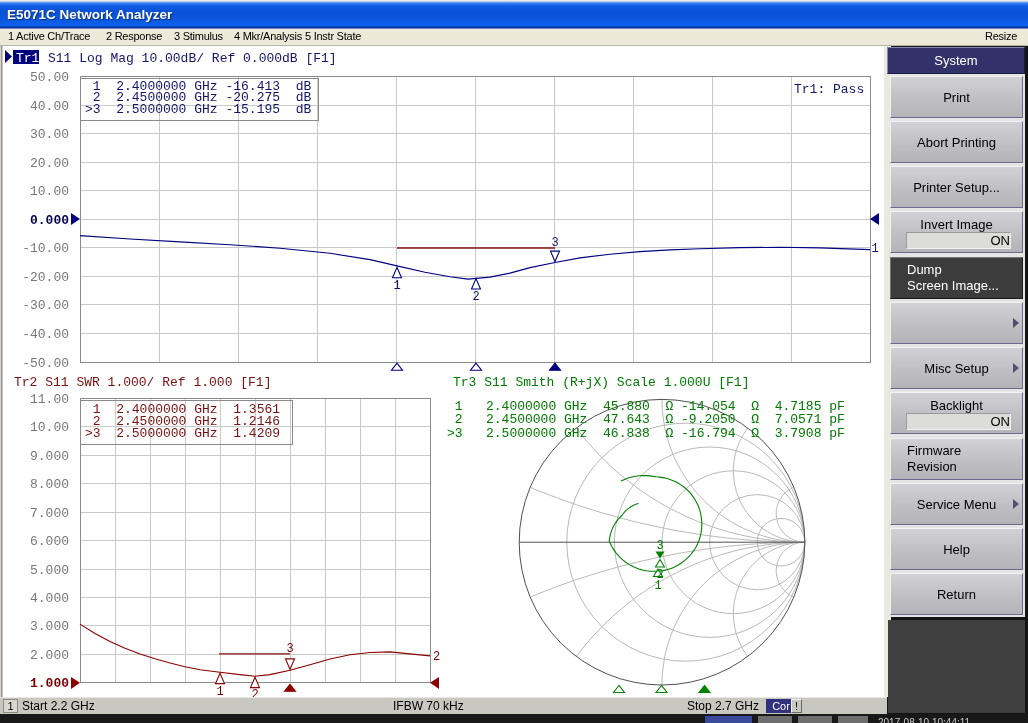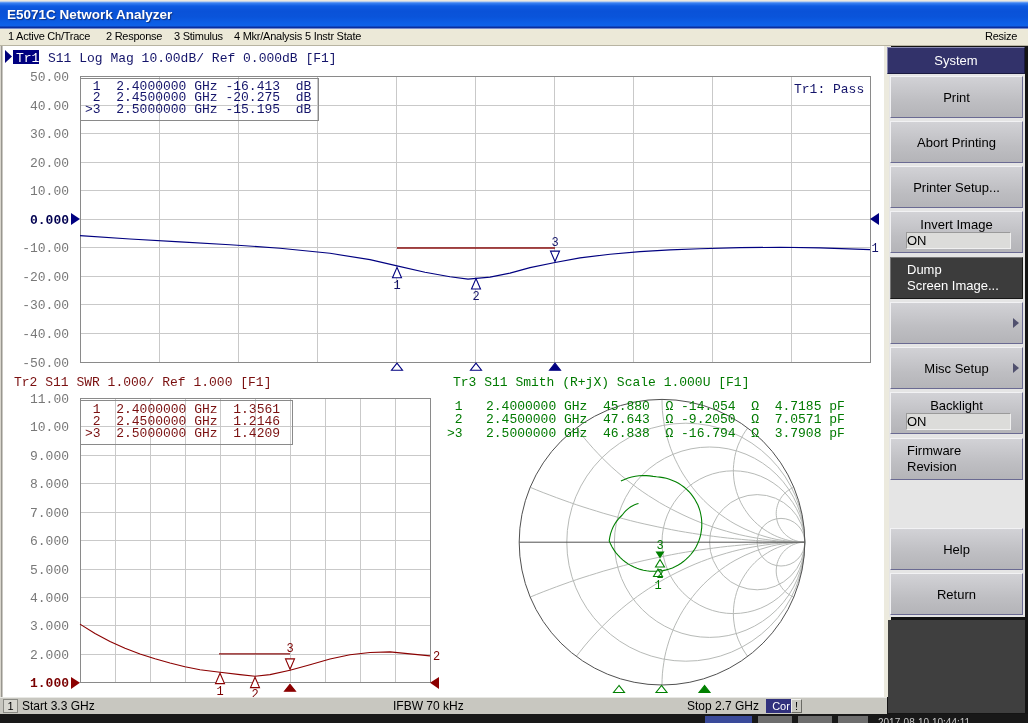--- a/index.html
+++ b/index.html
@@ -19,21 +19,21 @@
  border:1px solid;border-color:#8888b0 #1a1a40 #1a1a40 #8888b0;color:#fff;font-size:13px;
  text-align:center;line-height:25px}
 .btncol{position:absolute;left:889px;top:74px;width:136px;height:543px;background:#e5e5e5}
 .btn{position:absolute;left:1px;width:133px;background:linear-gradient(180deg,#d2d2d6,#bebec2 60%,#b4b4b8);
  border:1px solid;border-color:#f2f2f4 #6a6a92 #6a6a92 #f2f2f4;font-size:13px;color:#000}
 .btn.dark{background:#3c3c3c;color:#fff;border-color:#777 #181818 #181818 #777}
 .lab1{position:absolute;left:0;width:100%;top:50%;transform:translateY(-50%);text-align:center}
 .lab2{position:absolute;left:16px;width:100%;top:50%;transform:translateY(-50%);text-align:left;line-height:16px}
 .lab{position:absolute;left:0;width:100%;text-align:center}
 .onbox{position:absolute;left:15px;right:11px;bottom:3px;height:17px;background:#dcdcda;
- border:1px solid;border-color:#9a9a9a #f0f0f0 #f0f0f0 #9a9a9a;text-align:left;line-height:15px;font-size:13px}
+ border:1px solid;border-color:#9a9a9a #f0f0f0 #f0f0f0 #9a9a9a;text-align:right;line-height:15px;font-size:13px}
 .arr{position:absolute;right:3px;top:50%;margin-top:-5px;width:0;height:0;
  border-left:6px solid #50506e;border-top:5px solid transparent;border-bottom:5px solid transparent}
 .statusbar{position:absolute;left:0;top:697px;width:887px;height:17px;background:#c8c7c0;
  border-top:1px solid #e8e8e4;font-size:12px;color:#000}
 .statusbar span{position:absolute;top:1px}
 .chan{position:absolute;left:3px;top:1px;width:15px;height:14px;background:#d8d7d0;
  border:1px solid #8a8a84;text-align:center;line-height:13px;font-size:11px}
 .cor{position:absolute;left:766px;top:1px;width:30px;height:14px;background:#31317d;color:#fff;
  text-align:center;line-height:14px;font-size:11px}
 .excl{position:absolute;left:791px;top:1px;width:11px;height:14px;background:#c8c7c0;
@@ -250,30 +250,34 @@
       <div class="lab1">Misc Setup</div>
       <div class="arr"></div>
     </div>
     <div class="btn" style="top:318.2px;height:42.2px">
       <div class="lab" style="top:5px">Backlight</div>
       <div class="onbox">ON</div>
     </div>
     <div class="btn" style="top:363.5px;height:42.2px">
       <div class="lab2">Firmware<br>Revision</div>
     </div>
+    <div class="btn" style="top:408.8px;height:42.2px">
+      <div class="lab1">Service Menu</div>
+      <div class="arr"></div>
+    </div>
     <div class="btn" style="top:454.0px;height:42.2px">
       <div class="lab1">Help</div>
     </div>
     <div class="btn" style="top:499.2px;height:42.2px">
       <div class="lab1">Return</div>
     </div>
   </div>
 <div class="statusbar">
 <div class="chan">1</div>
-<span style="left:22px">Start 3.3 GHz</span>
+<span style="left:22px">Start 2.2 GHz</span>
 <span style="left:393px">IFBW 70 kHz</span>
 <span style="left:687px">Stop 2.7 GHz</span>
 <div class="cor">Cor</div>
 <div class="excl">!</div>
 </div>
 <div class="bstrip">
 <div class="bbox" style="left:705px;width:47px;background:#3a4a9a"></div>
 <div class="bbox" style="left:758px;width:34px;background:#6e6e6e"></div>
 <div class="bbox" style="left:798px;width:34px;background:#6e6e6e"></div>
 <div class="bbox" style="left:838px;width:30px;background:#6e6e6e"></div>

